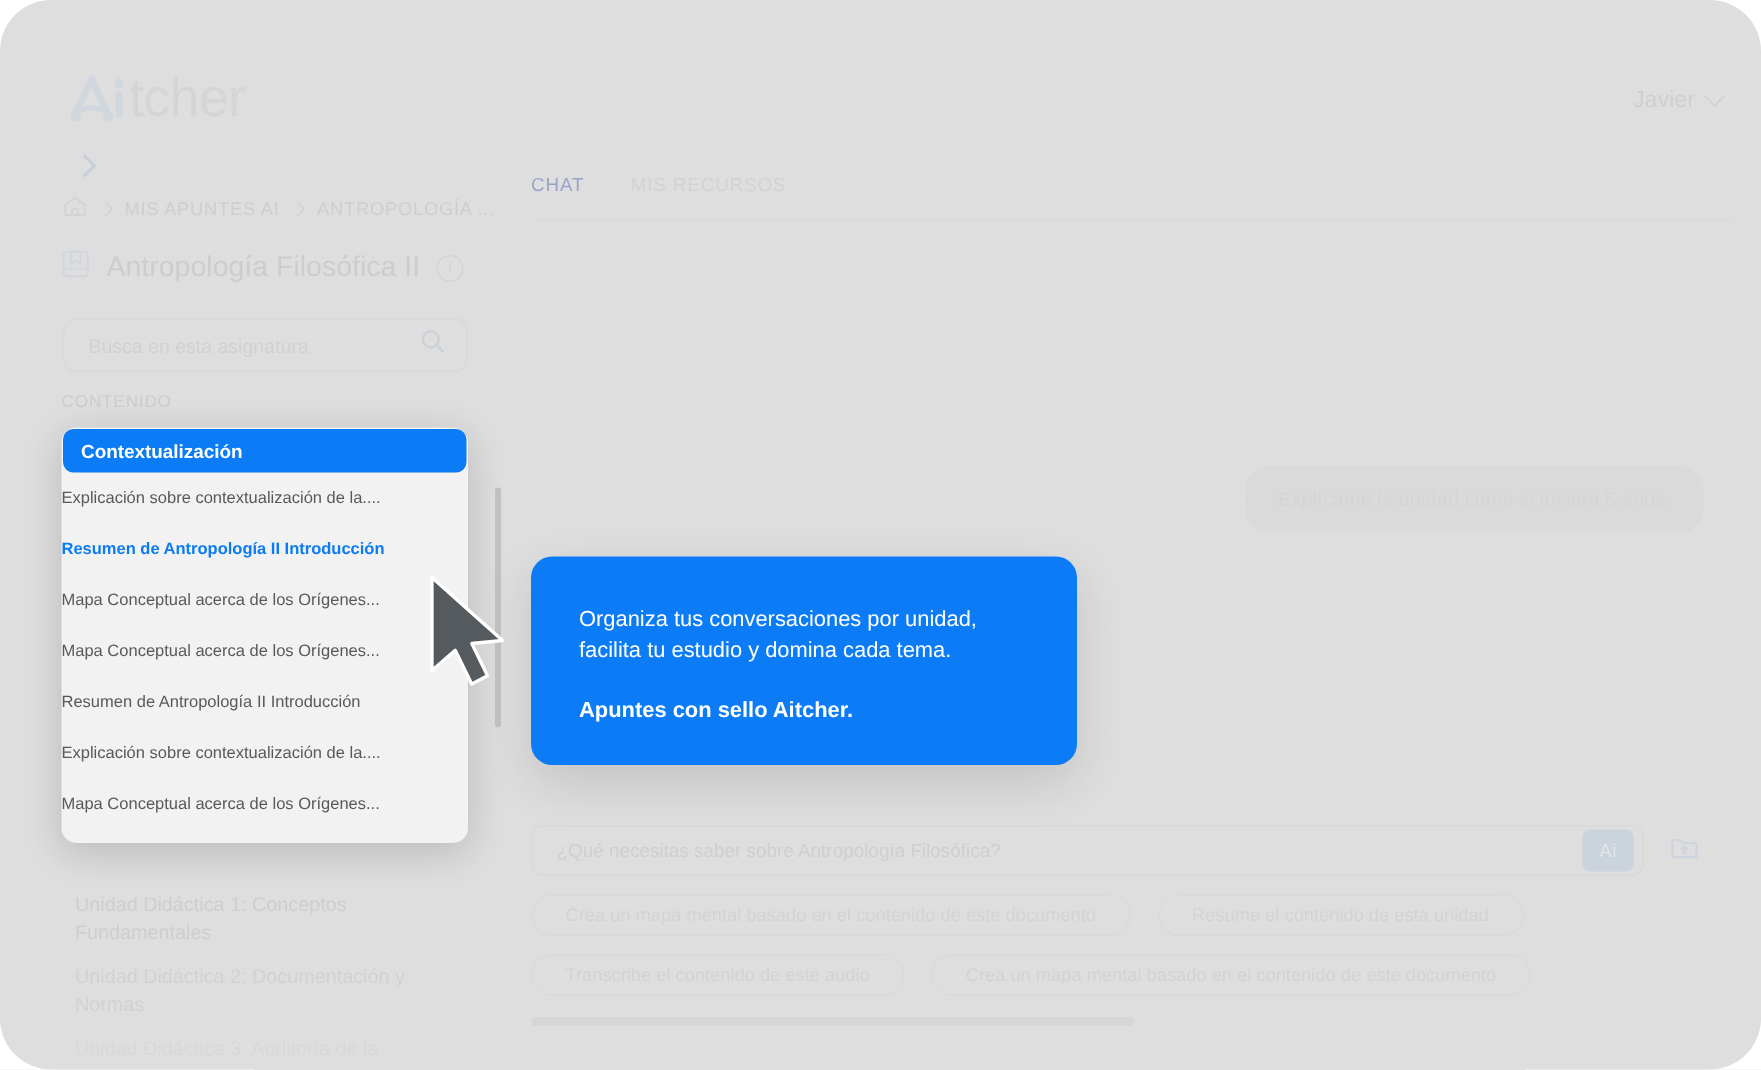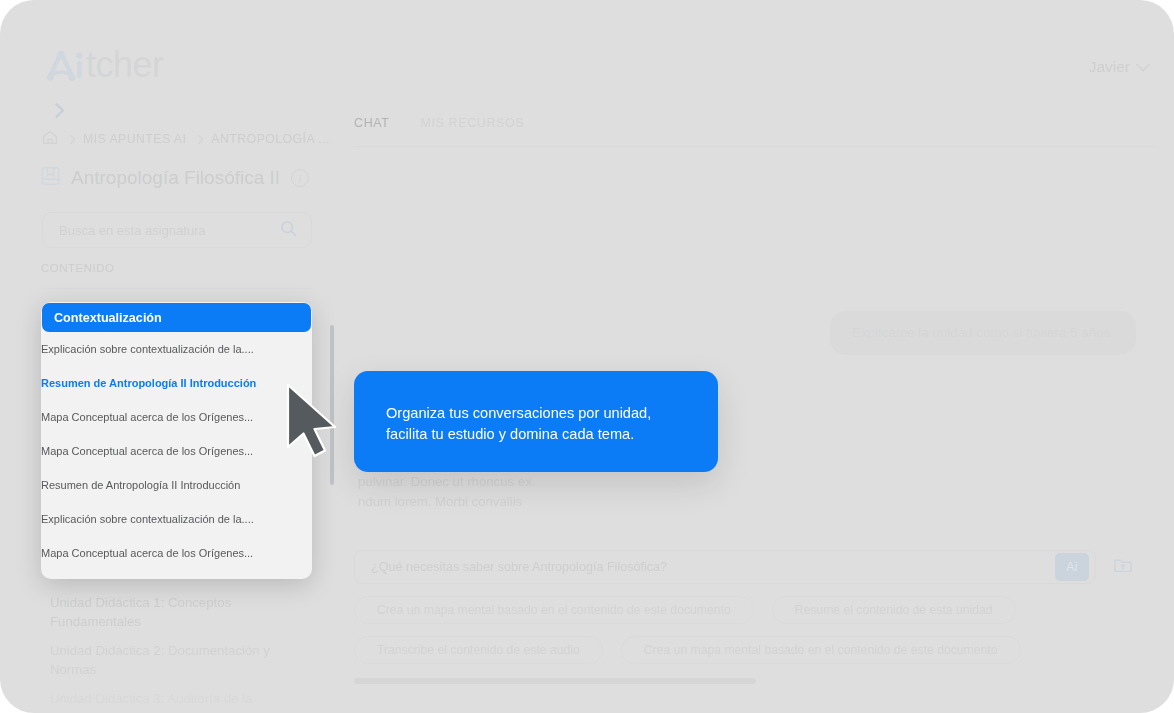--- a/index.html
+++ b/index.html
@@ -169,21 +169,21 @@
     width: 838px; height: 617px;
   }
   .tabs {
     position: absolute;
     left: 18px; top: 20px;
     display: flex;
     gap: 31px;
     font-size: 12.5px;
     letter-spacing: 0.6px;
   }
-  .tab-active { color: #737373; }
+  .tab-active { color: #1d4ed8; }
   .tab-idle   { color: #c0c2c6; }
   .tabs-rule {
     position: absolute;
     left: 18px; top: 50px;
     width: 802px; height: 1px;
     background: #d3d5d9;
   }
 
   .user-bubble {
     position: absolute;
@@ -265,21 +265,21 @@
     position: absolute;
     left: 18px; top: 582px;
     width: 402px; height: 6px;
     background: #c9cbcf;
     border-radius: 3px;
   }
 
   
   .dropdown {
     position: absolute;
-    left: 41px; top: 302px;
+    left: 41px; top: 285px;
     width: 271px;
     background: #f2f2f2;
     border-radius: 10px;
     box-shadow: 0 6px 26px rgba(0,0,0,0.17);
     padding-bottom: 9px;
     overflow: hidden;
   }
   .dd-header {
     height: 29px;
     background: #0b7cf5;
@@ -469,20 +469,21 @@
     <div class="dd-item">Mapa Conceptual acerca de los Orígenes...</div>
     <div class="dd-item">Resumen de Antropología II Introducción</div>
     <div class="dd-item">Explicación sobre contextualización de la....</div>
     <div class="dd-item">Mapa Conceptual acerca de los Orígenes...</div>
   </div>
 
   <div class="vscroll"></div>
 
   <div class="tooltip">
     <div class="tt-body">Organiza tus conversaciones por unidad, facilita tu estudio y domina cada tema.</div>
+    <div class="tt-strong">Apuntes con sello Aitcher.</div>
   </div>
 
   <div class="cursor">
     <svg width="62" height="82" viewBox="0 0 62 82">
       <path d="M3 2 L3 64 L18.5 50.5 L29.5 73 L40 67.5 L29.5 46 L50 44 Z" fill="#555a5e" stroke="#ffffff" stroke-width="2.2" stroke-linejoin="round"></path>
     </svg>
   </div>
 
 </div>
 

